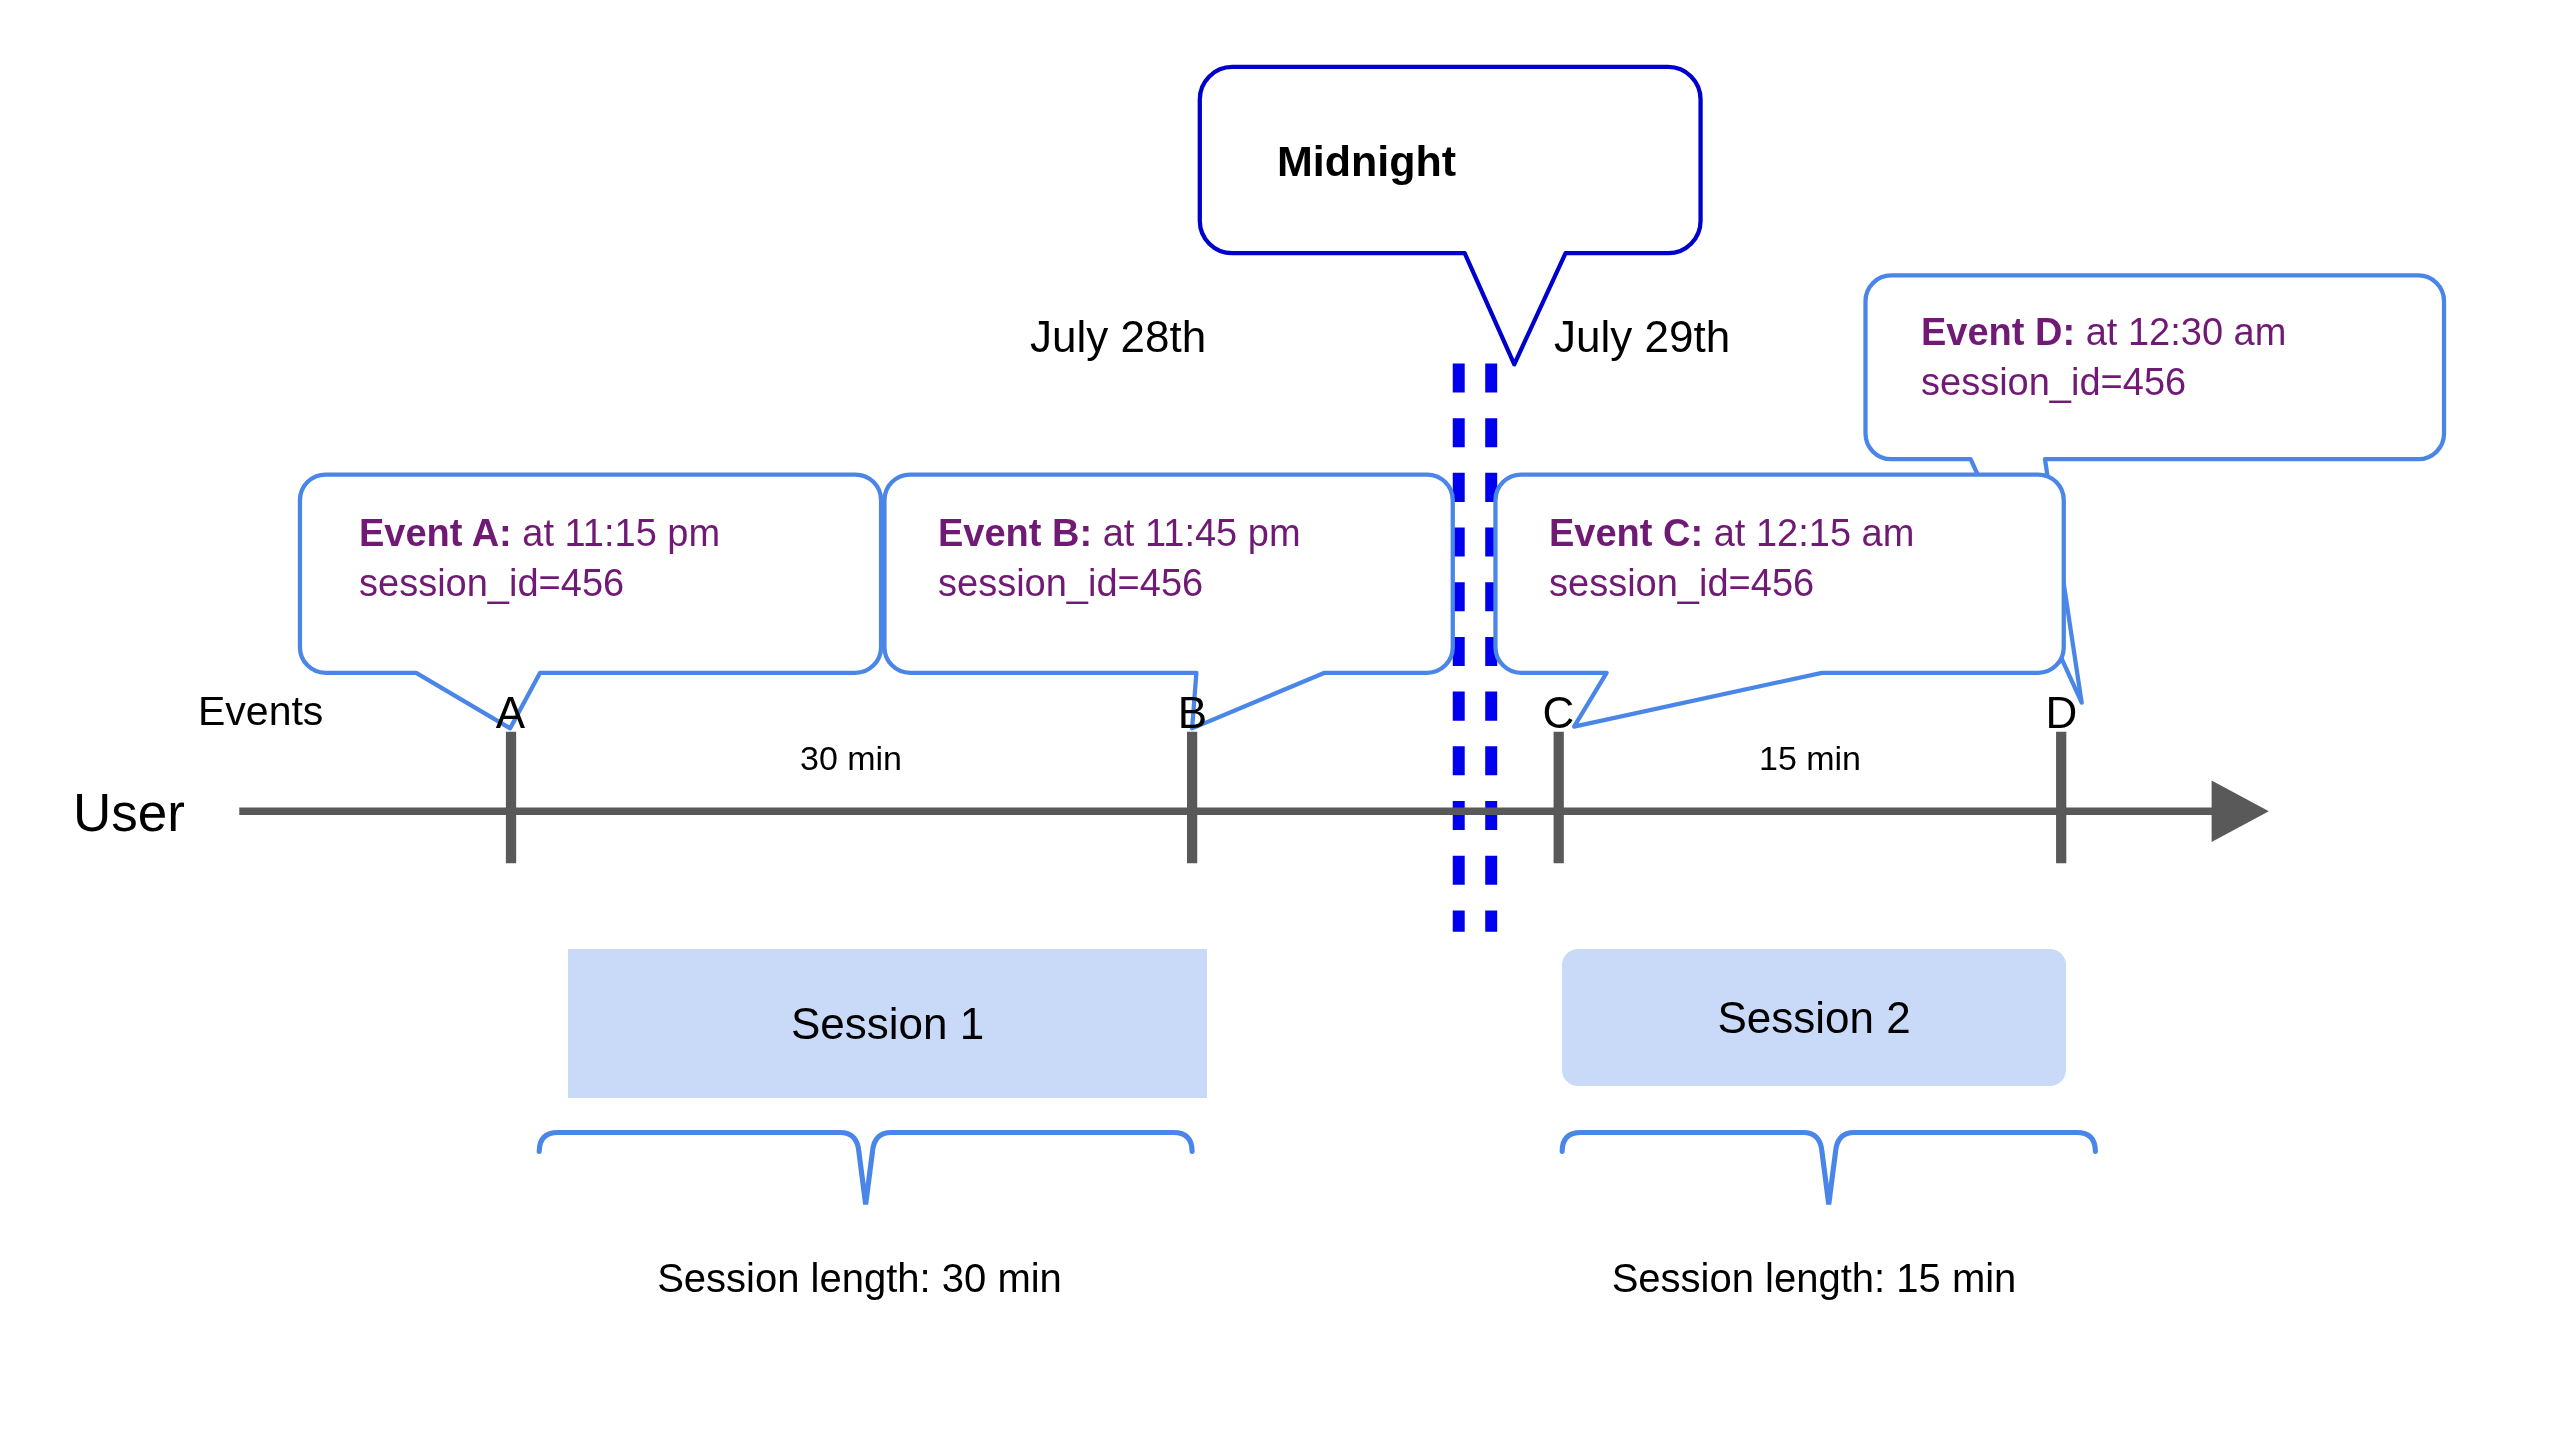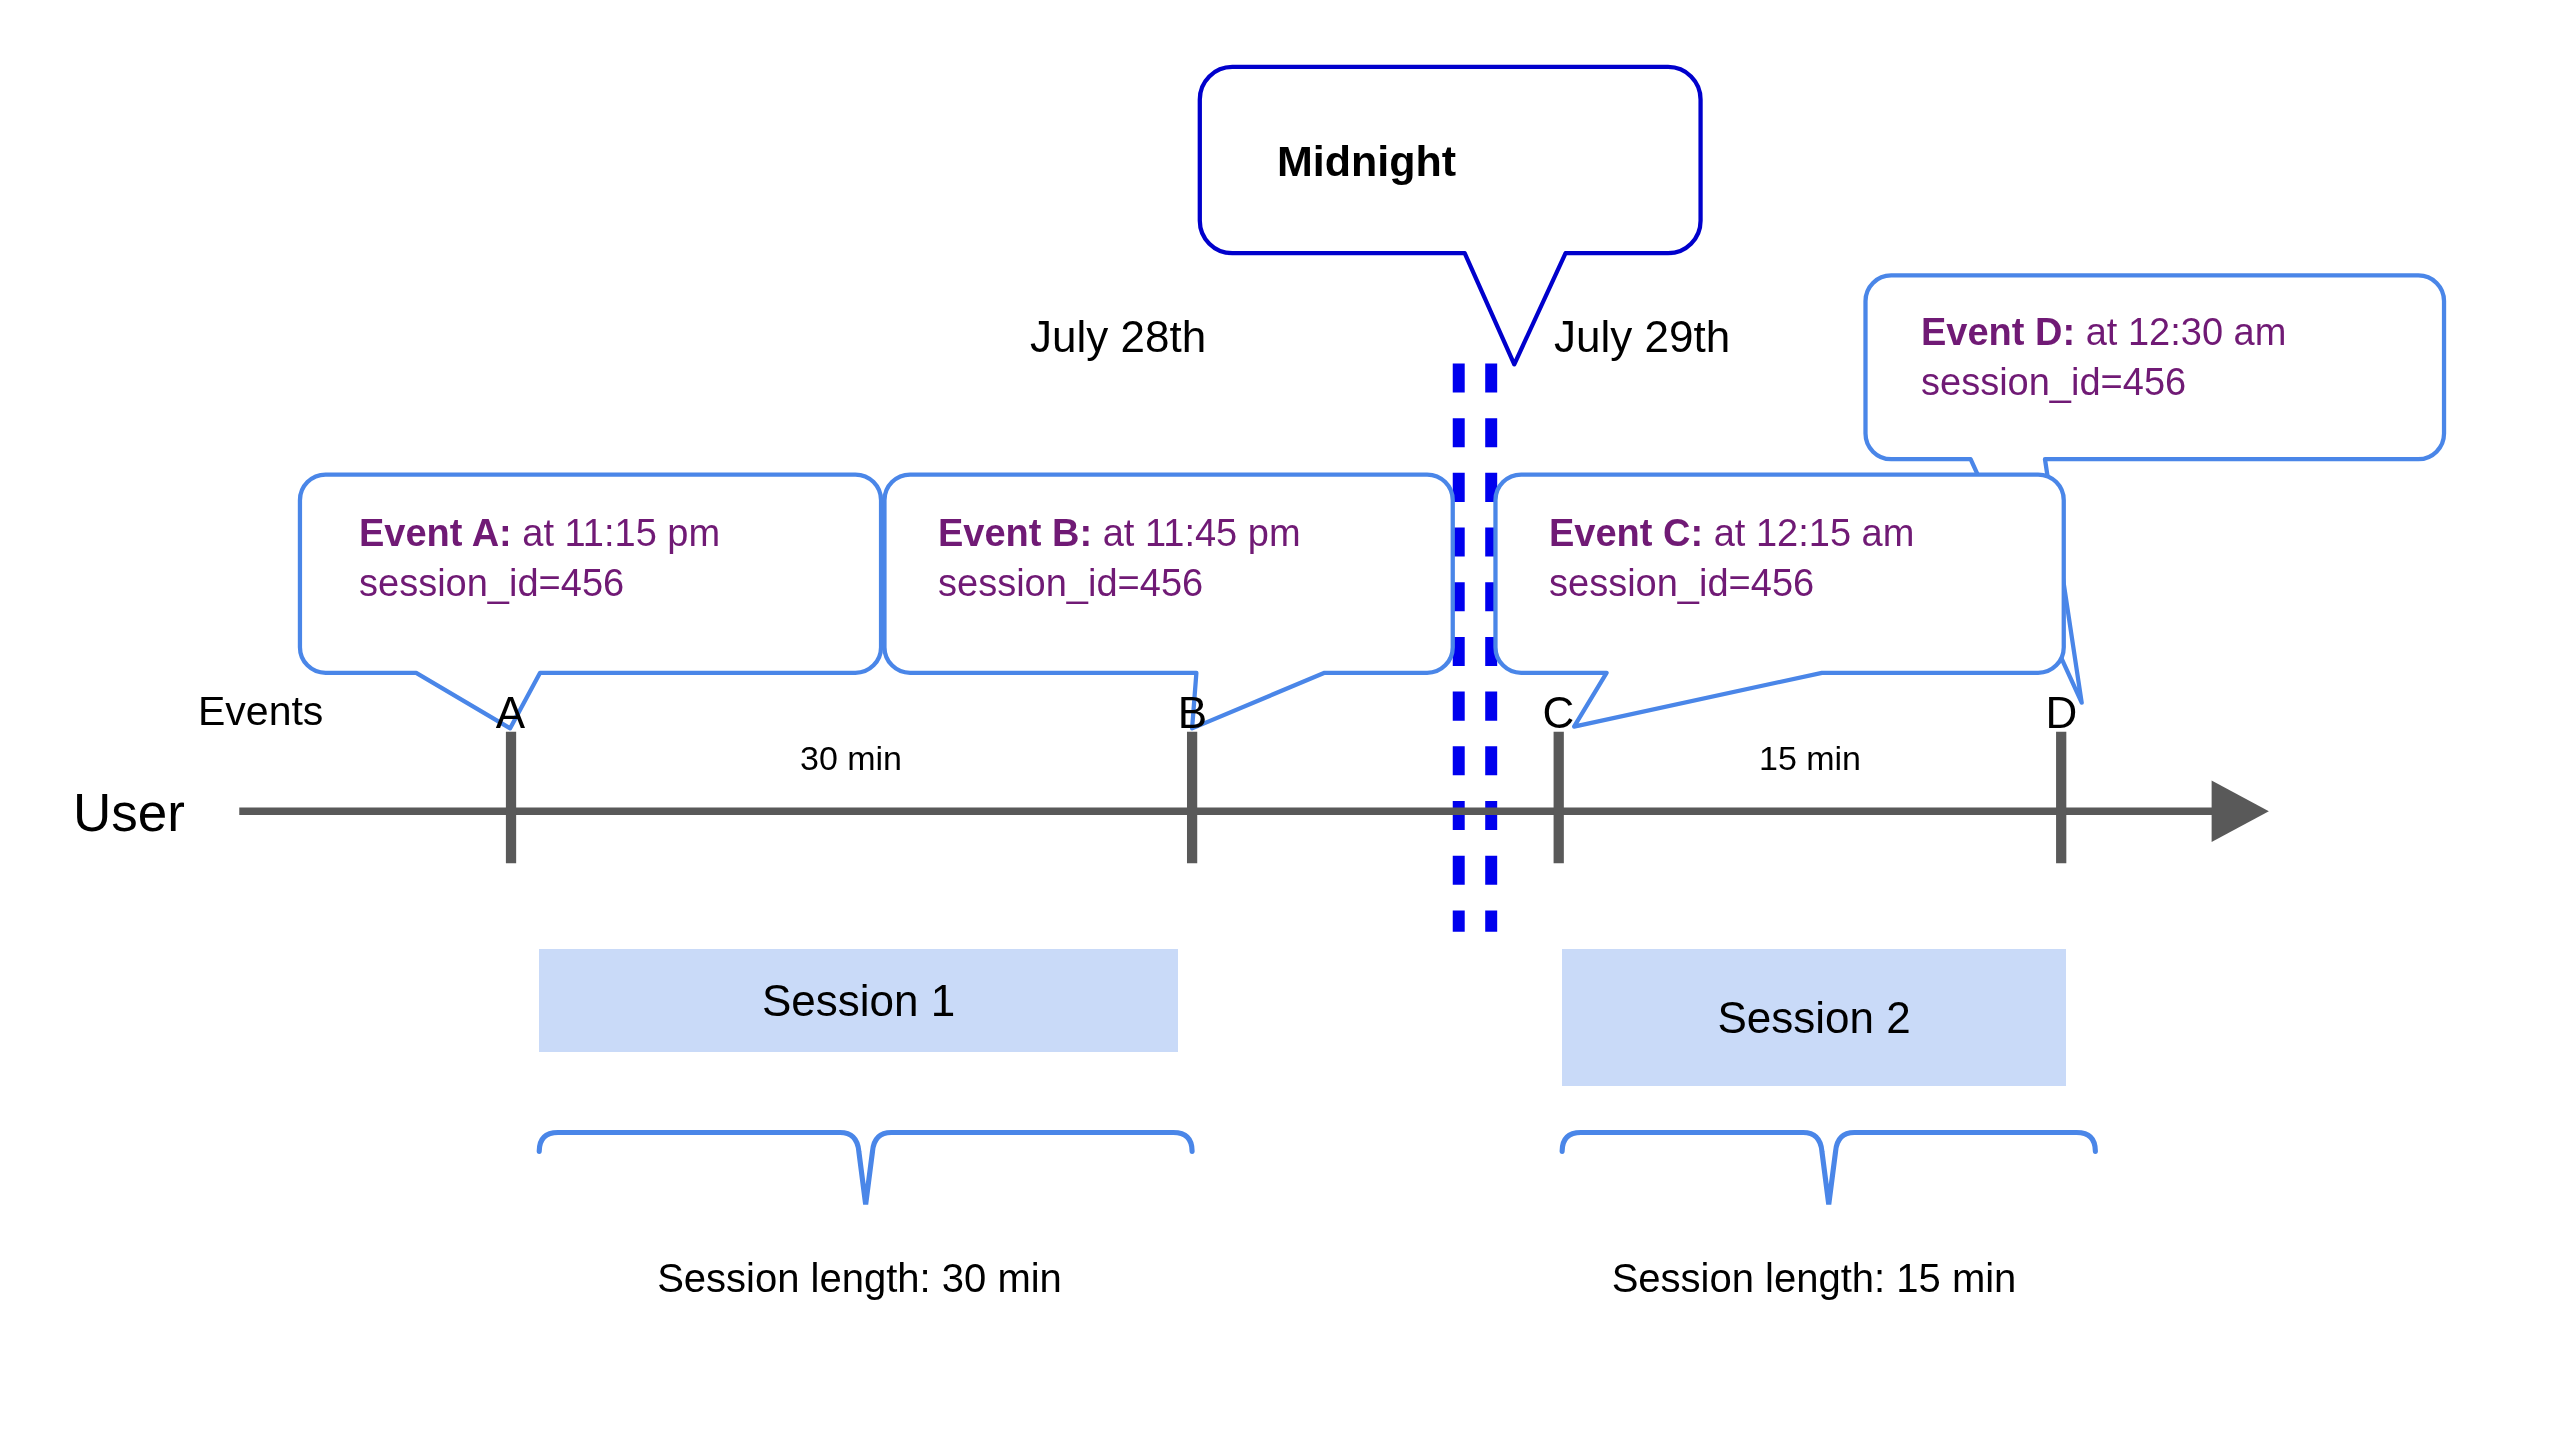--- a/index.html
+++ b/index.html
@@ -176,24 +176,24 @@
   <div class="row-label-user" style="left:73px; top:782px;">User</div>
 
   <div class="event-letter" style="left:485px; top:688px; width:51px;">A</div>
   <div class="event-letter" style="left:1167px; top:688px; width:51px;">B</div>
   <div class="event-letter" style="left:1533px; top:688px; width:51px;">C</div>
   <div class="event-letter" style="left:2036px; top:688px; width:51px;">D</div>
 
   <div class="gap-label" style="left:723px; top:739px; width:256px;">30 min</div>
   <div class="gap-label" style="left:1682px; top:739px; width:256px;">15 min</div>
 
-  <div class="session-bar" style="left:539px; top:949px; width:639px; height:103px;justify-content:center;">
+  <div class="session-bar" style="left:568px; top:949px; width:639px; height:149px;justify-content:center;">
     <span>Session 1</span>
   </div>
-  <div class="session-bar" style="left:1562px; top:949px; width:504px; height:137px;">
+  <div class="session-bar" style="left:1562px; top:949px; width:504px; height:137px;border-radius:16px;">
     <span>Session 2</span>
   </div>
 
   <div class="session-length" style="left:538px; top:1256px; width:643px;">Session length: 30 min</div>
   <div class="session-length" style="left:1561px; top:1256px; width:506px;">Session length: 15 min</div>
 
 </div>
 
 
 </body></html>

